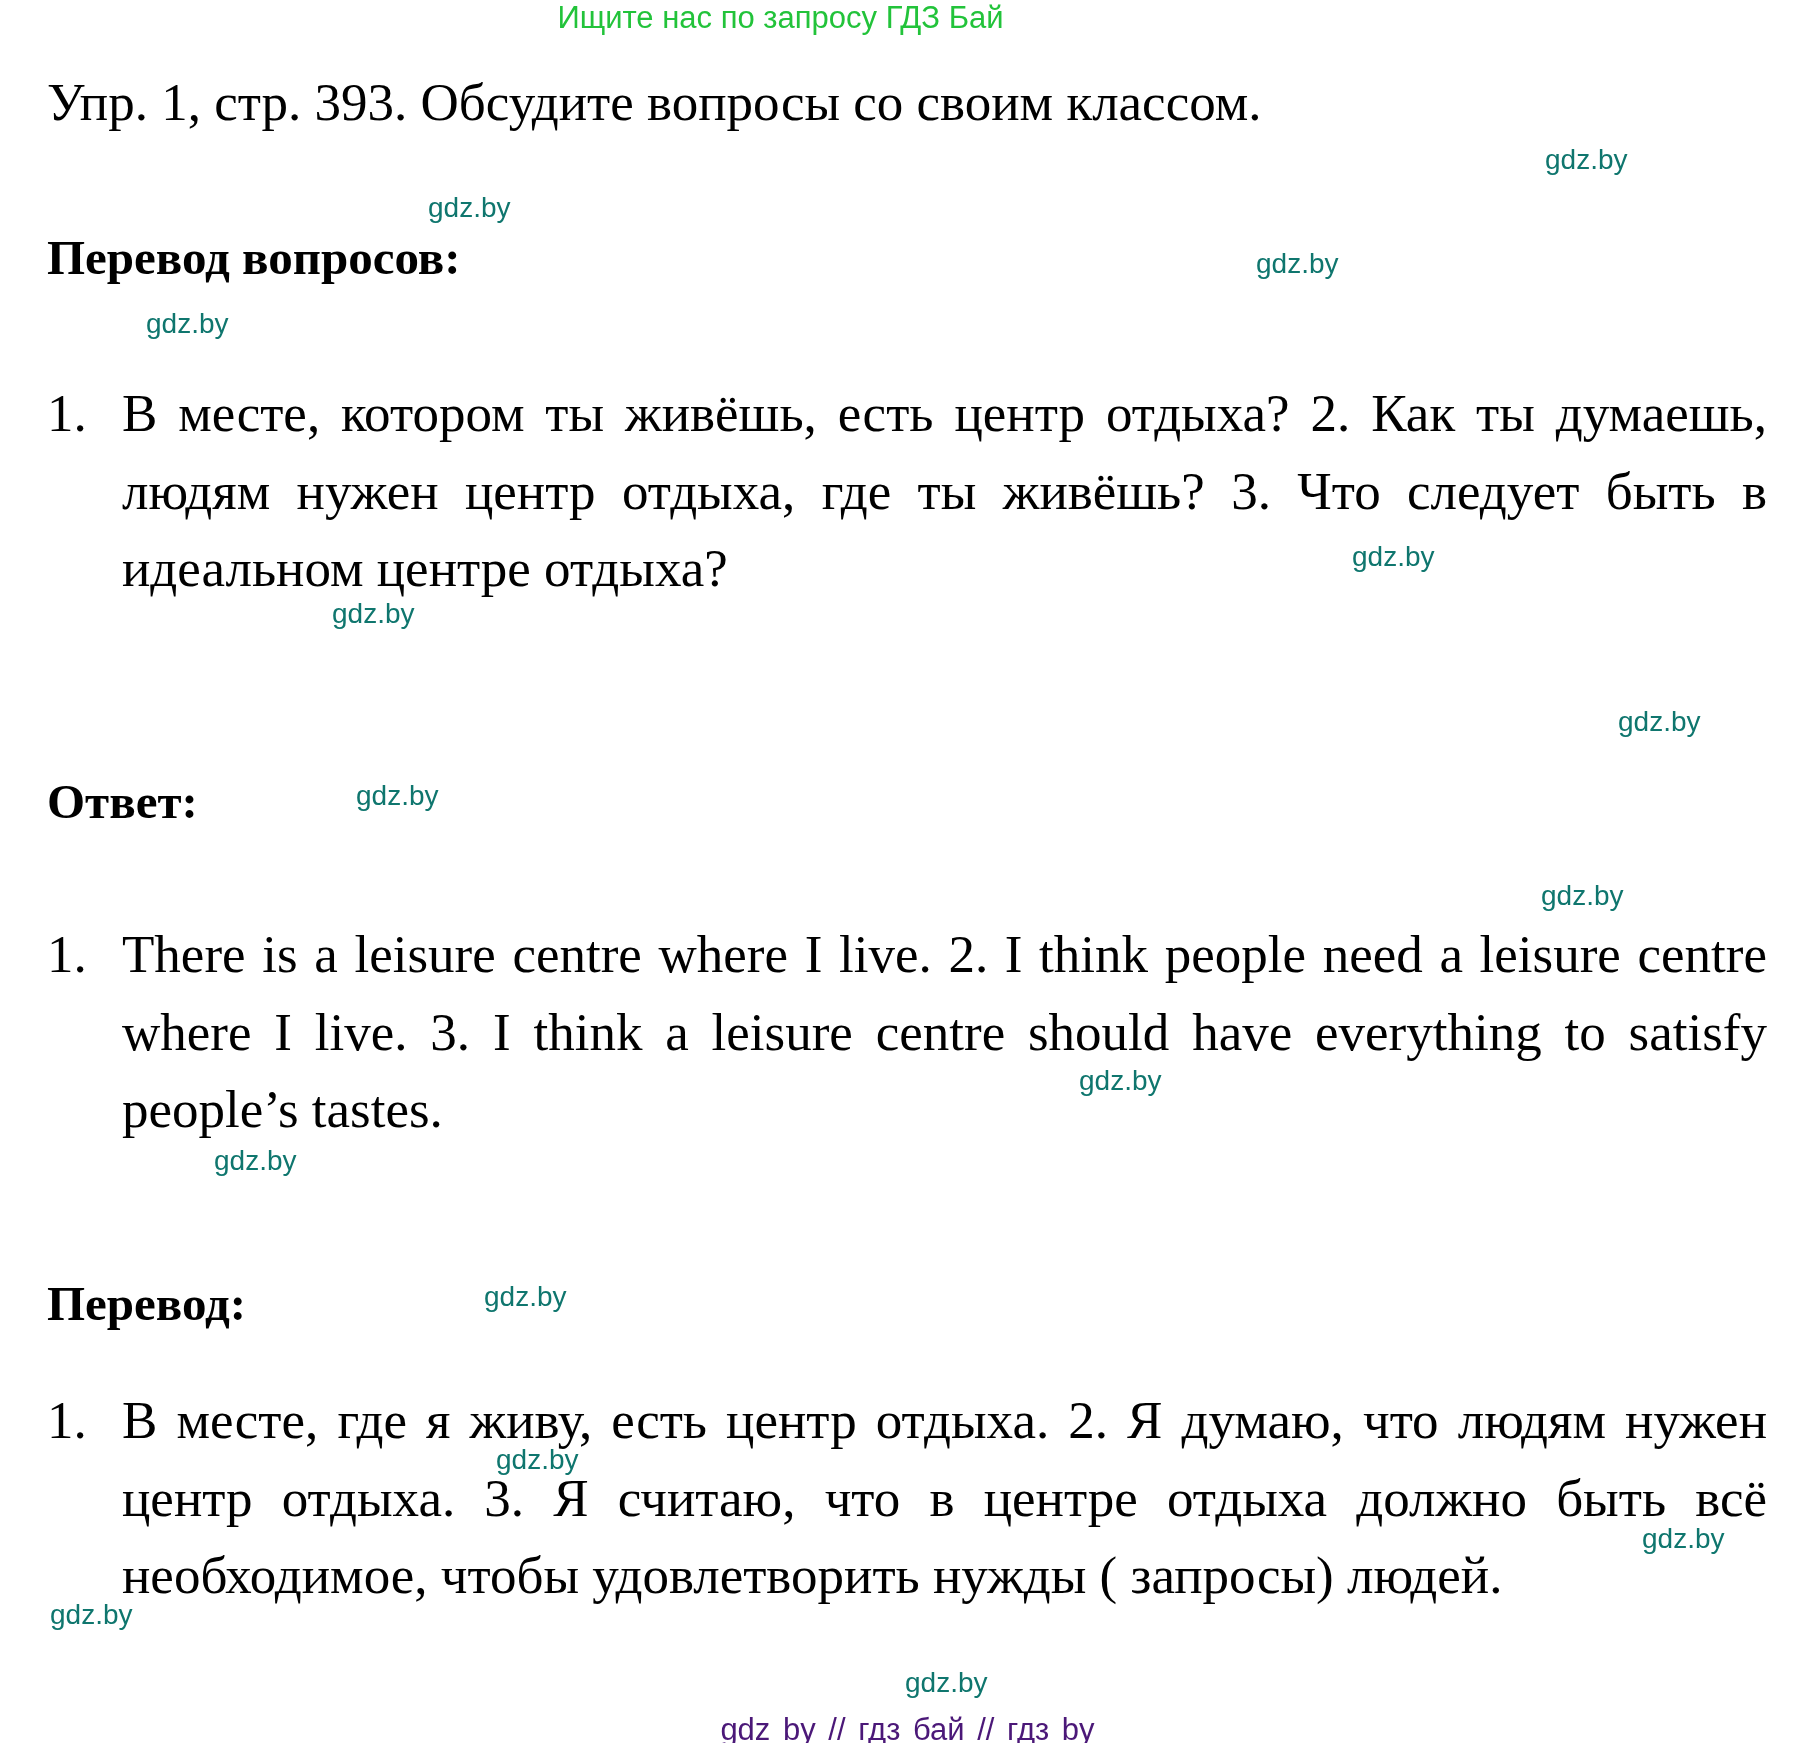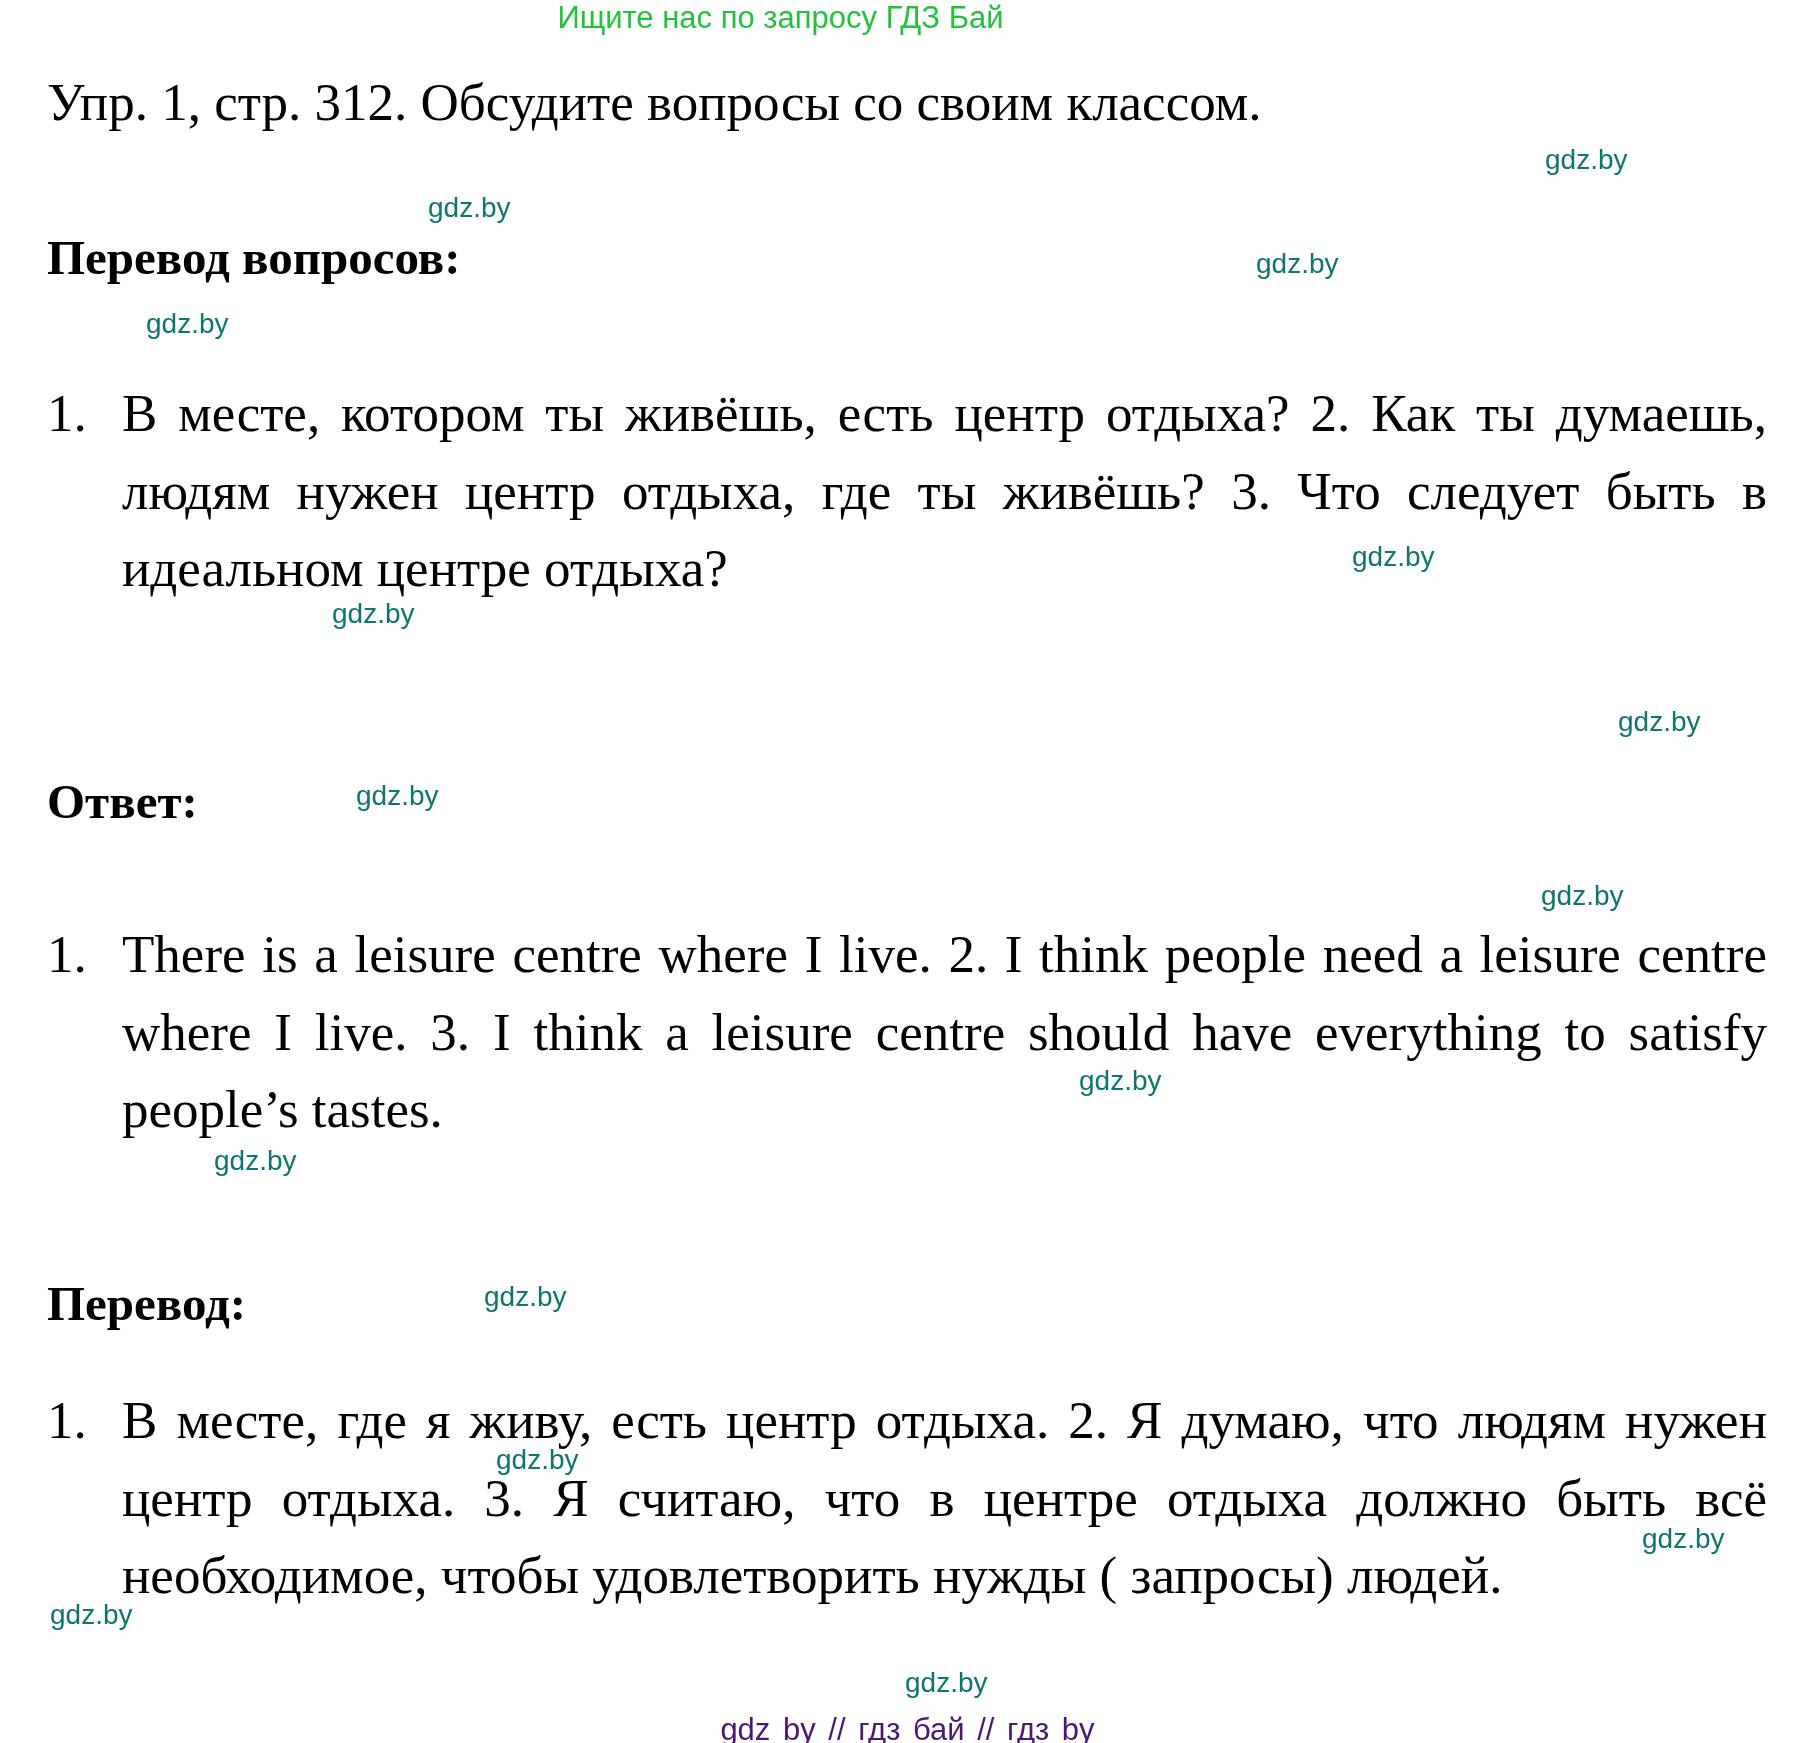--- a/index.html
+++ b/index.html
@@ -27,21 +27,21 @@
   .footer {
     position: absolute; top: 1712px; left: 0; width: 1815px; text-align: center;
     font-size: 31px; color: #4b1878; line-height: 36px; word-spacing: 4px;
   }
 </style>
 </head>
 <body>
 
 <div class="top-banner sans">Ищите нас по запросу ГДЗ Бай</div>
 
-<div class="title serif">Упр. 1, стр. 312. Обсудите вопросы со своим классом.</div>
+<div class="title serif">Упр. 1, стр. 393. Обсудите вопросы со своим классом.</div>
 
 <div class="heading serif" style="top:228px;">Перевод вопросов:</div>
 <div class="para serif" style="top:375px;">
   <span class="num">1.</span>
   <div class="body">В месте, котором ты живёшь, есть центр отдыха? 2. Как ты думаешь, людям нужен центр отдыха, где ты живёшь? 3. Что следует быть в идеальном центре отдыха?</div>
 </div>
 
 <div class="heading serif" style="top:772px;">Ответ:</div>
 <div class="para serif" style="top:916px;">
   <span class="num">1.</span>

